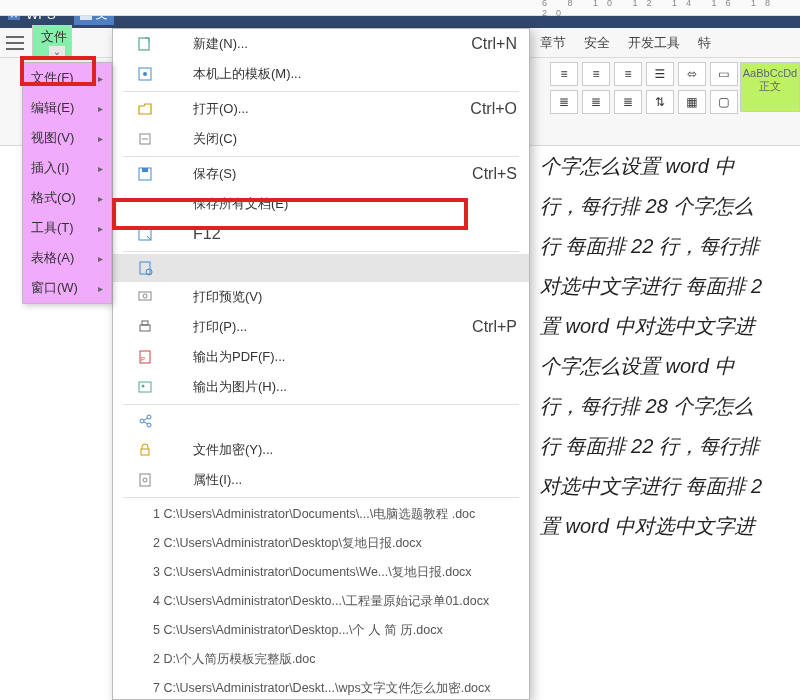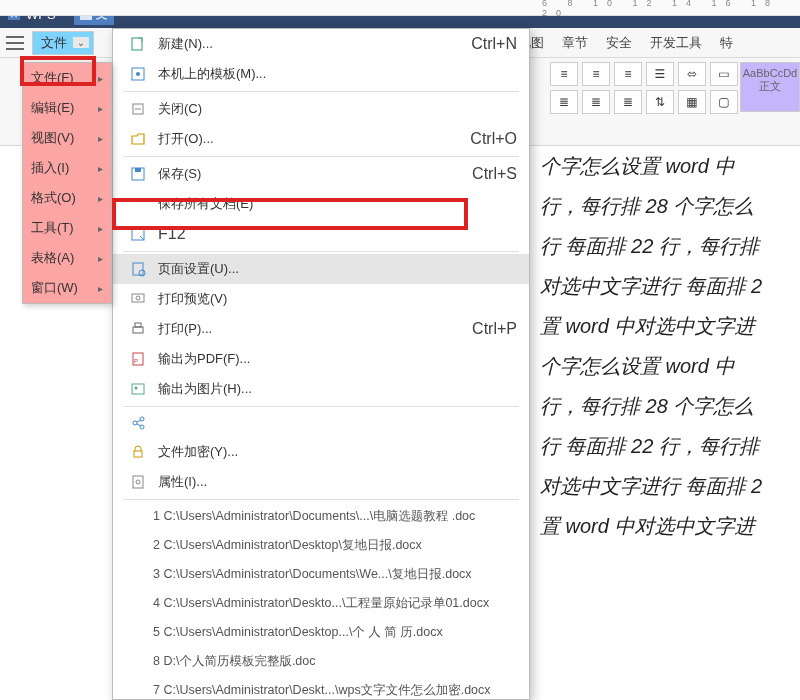--- a/index.html
+++ b/index.html
@@ -8,39 +8,39 @@
   
   .titlebar { height: 28px; background: #31466b; display: flex; align-items: center; padding: 0 6px; color: #fff; }
   .wps-logo { display: flex; align-items: center; gap: 4px; font-size: 13px; font-weight: 500; }
   .wps-logo svg { width: 16px; height: 16px; }
   .title-tab { margin-left: 18px; background: #4e7fc1; padding: 2px 6px; font-size: 12px; display: flex; align-items: center; gap: 4px; }
 
   
   .menubar { height: 30px; background: #f7f7f7; border-bottom: 1px solid #d9d9d9; display: flex; align-items: center; padding: 0 6px; gap: 4px; }
   .menubar .hamburger { width: 18px; height: 14px; display: flex; flex-direction: column; justify-content: space-between; margin-right: 4px; }
   .menubar .hamburger span { height: 2px; background: #666; }
-  .file-btn { display: flex; align-items: center; background: #7dd3fc; border: 1px solid #ccc; padding: 2px 4px 2px 8px; font-size: 13px; }
+  .file-btn { display: flex; align-items: center; background: #86efac; border: 1px solid #ccc; padding: 2px 4px 2px 8px; font-size: 13px; flex-direction: column; }
   .file-btn .chev { width: 16px; background: #e8e8e8; margin-left: 6px; text-align: center; font-size: 10px; color: #666; }
   .ribbon-tabs { margin-left: 420px; display: flex; gap: 18px; font-size: 13px; color: #444; }
 
   
   .ribbon { height: 88px; background: #f7f7f7; border-bottom: 1px solid #d9d9d9; position: relative; }
   .ribbon-btns { position: absolute; left: 550px; top: 4px; display: flex; gap: 4px; }
   .ribbon-btn { width: 28px; height: 24px; border: 1px solid #ccc; background: #fff; display: flex; align-items: center; justify-content: center; font-size: 12px; }
   .ribbon-btns2 { position: absolute; left: 550px; top: 32px; display: flex; gap: 4px; }
-  .style-box { position: absolute; left: 740px; top: 4px; width: 60px; height: 50px; border: 1px solid #ccc; background: #c4b5fd; text-align: center; font-size: 11px; padding-top: 4px; color: #666; }
-
-  
-  .submenu { position: absolute; left: 22px; top: 62px; width: 90px; background: #fca5a5; border: 1px solid #bbb; box-shadow: 2px 2px 6px rgba(0,0,0,0.2); z-index: 5; }
+  .style-box { position: absolute; left: 740px; top: 4px; width: 60px; height: 50px; border: 1px solid #ccc; background: #bef264; text-align: center; font-size: 11px; padding-top: 4px; color: #666; }
+
+  
+  .submenu { position: absolute; left: 22px; top: 62px; width: 90px; background: #f0abfc; border: 1px solid #bbb; box-shadow: 2px 2px 6px rgba(0,0,0,0.2); z-index: 5; }
   .submenu-item { padding: 6px 8px; font-size: 13px; display: flex; justify-content: space-between; align-items: center; cursor: default; }
   .subarrow { font-size: 10px; color: #666; }
 
   
   .dropdown { position: absolute; left: 112px; top: 28px; width: 418px; height: 672px; background: #fff; border: 1px solid #bbb; box-shadow: 3px 3px 10px rgba(0,0,0,0.25); z-index: 4; overflow: hidden; }
-  .dd-item { display: flex; align-items: center; padding: 6px 12px 6px 15px; font-size: 13px; cursor: default; position: relative; }
+  .dd-item { display: flex; align-items: center; padding: 6px 12px 6px 22px; font-size: 13px; cursor: default; position: relative; gap: 28px; }
   .dd-item.hovered { background: #e5e5e5; }
   .dd-icon { width: 20px; height: 16px; margin-right: 10px; display: flex; align-items: center; justify-content: center; }
   .dd-icon svg { width: 16px; height: 16px; }
   .dd-label { flex: 1; }
   .dd-shortcut { color: #404040; font-size: 16px; }
   .dd-sep { height: 1px; background: #e0e0e0; margin: 2px 10px; }
   .dd-recent { padding: 6px 12px 6px 40px; font-size: 12.5px; color: #555; white-space: nowrap; overflow: hidden; text-overflow: ellipsis; cursor: default; }
 
   
   .docarea { position: absolute; left: 0; top: 146px; right: 0; bottom: 0; background: #fff; overflow: hidden; }
@@ -182,35 +182,35 @@
           <rect x="2" y="2" width="12" height="12" fill="none" stroke="#48c"></rect>
           <circle cx="8" cy="8" r="2" fill="#48c"></circle>
         </svg>
       </span>
       <span class="dd-label">本机上的模板(M)...</span>
     </div>
     <div class="dd-sep"></div>
     <div class="dd-item">
       <span class="dd-icon">
         <svg viewBox="0 0 16 16">
+          <path d="M2 5h5l1-2h6v10H2z" fill="none" stroke="#c90" stroke-width="1.2"></path>
+        </svg>
+      </span>
+      <span class="dd-label">打开(O)...</span>
+      <span class="dd-shortcut">Ctrl+O</span>
+    </div>
+    <div class="dd-item">
+      <span class="dd-icon">
+        <svg viewBox="0 0 16 16">
           <rect x="3" y="3" width="10" height="10" fill="none" stroke="#888"></rect>
           <path d="M5 8h6" stroke="#888"></path>
         </svg>
       </span>
       <span class="dd-label">关闭(C)</span>
     </div>
-    <div class="dd-item">
-      <span class="dd-icon">
-        <svg viewBox="0 0 16 16">
-          <path d="M2 5h5l1-2h6v10H2z" fill="none" stroke="#c90" stroke-width="1.2"></path>
-        </svg>
-      </span>
-      <span class="dd-label">打开(O)...</span>
-      <span class="dd-shortcut">Ctrl+O</span>
-    </div>
     <div class="dd-sep"></div>
     <div class="dd-item">
       <span class="dd-icon">
         <svg viewBox="0 0 16 16">
           <rect x="2" y="2" width="12" height="12" fill="none" stroke="#48c"></rect>
           <rect x="5" y="2" width="6" height="4" fill="#48c"></rect>
         </svg>
       </span>
       <span class="dd-label">保存(S)</span>
       <span class="dd-shortcut">Ctrl+S</span>
@@ -229,21 +229,20 @@
       <span class="dd-shortcut">F12</span>
     </div>
     <div class="dd-sep"></div>
     <div class="dd-item hovered">
       <span class="dd-icon">
         <svg viewBox="0 0 16 16">
           <rect x="3" y="2" width="10" height="12" fill="none" stroke="#48c"></rect>
           <circle cx="12" cy="12" r="3" fill="none" stroke="#48c"></circle>
         </svg>
       </span>
-      <span class="dd-label">页面设置(U)...</span>
     </div>
     <div class="dd-item">
       <span class="dd-icon">
         <svg viewBox="0 0 16 16">
           <rect x="2" y="3" width="12" height="8" fill="none" stroke="#888"></rect>
           <circle cx="8" cy="7" r="2" fill="none" stroke="#888"></circle>
         </svg>
       </span>
       <span class="dd-label">打印预览(V)</span>
     </div>
@@ -303,18 +302,18 @@
         </svg>
       </span>
       <span class="dd-label">属性(I)...</span>
     </div>
     <div class="dd-sep"></div>
     <div class="dd-recent">1 C:\Users\Administrator\Documents\...\电脑选题教程 .doc</div>
     <div class="dd-recent">2 C:\Users\Administrator\Desktop\复地日报.docx</div>
     <div class="dd-recent">3 C:\Users\Administrator\Documents\We...\复地日报.docx</div>
     <div class="dd-recent">4 C:\Users\Administrator\Deskto...\工程量原始记录单01.docx</div>
     <div class="dd-recent">5 C:\Users\Administrator\Desktop...\个  人  简  历.docx</div>
-    <div class="dd-recent">8 D:\个人简历模板完整版.doc</div>
+    <div class="dd-recent">2 D:\个人简历模板完整版.doc</div>
     <div class="dd-recent">7 C:\Users\Administrator\Deskt...\wps文字文件怎么加密.docx</div>
   </div>
 
 <div class="hl hl1"></div>
 <div class="hl hl2"></div>
 
 </body></html>

